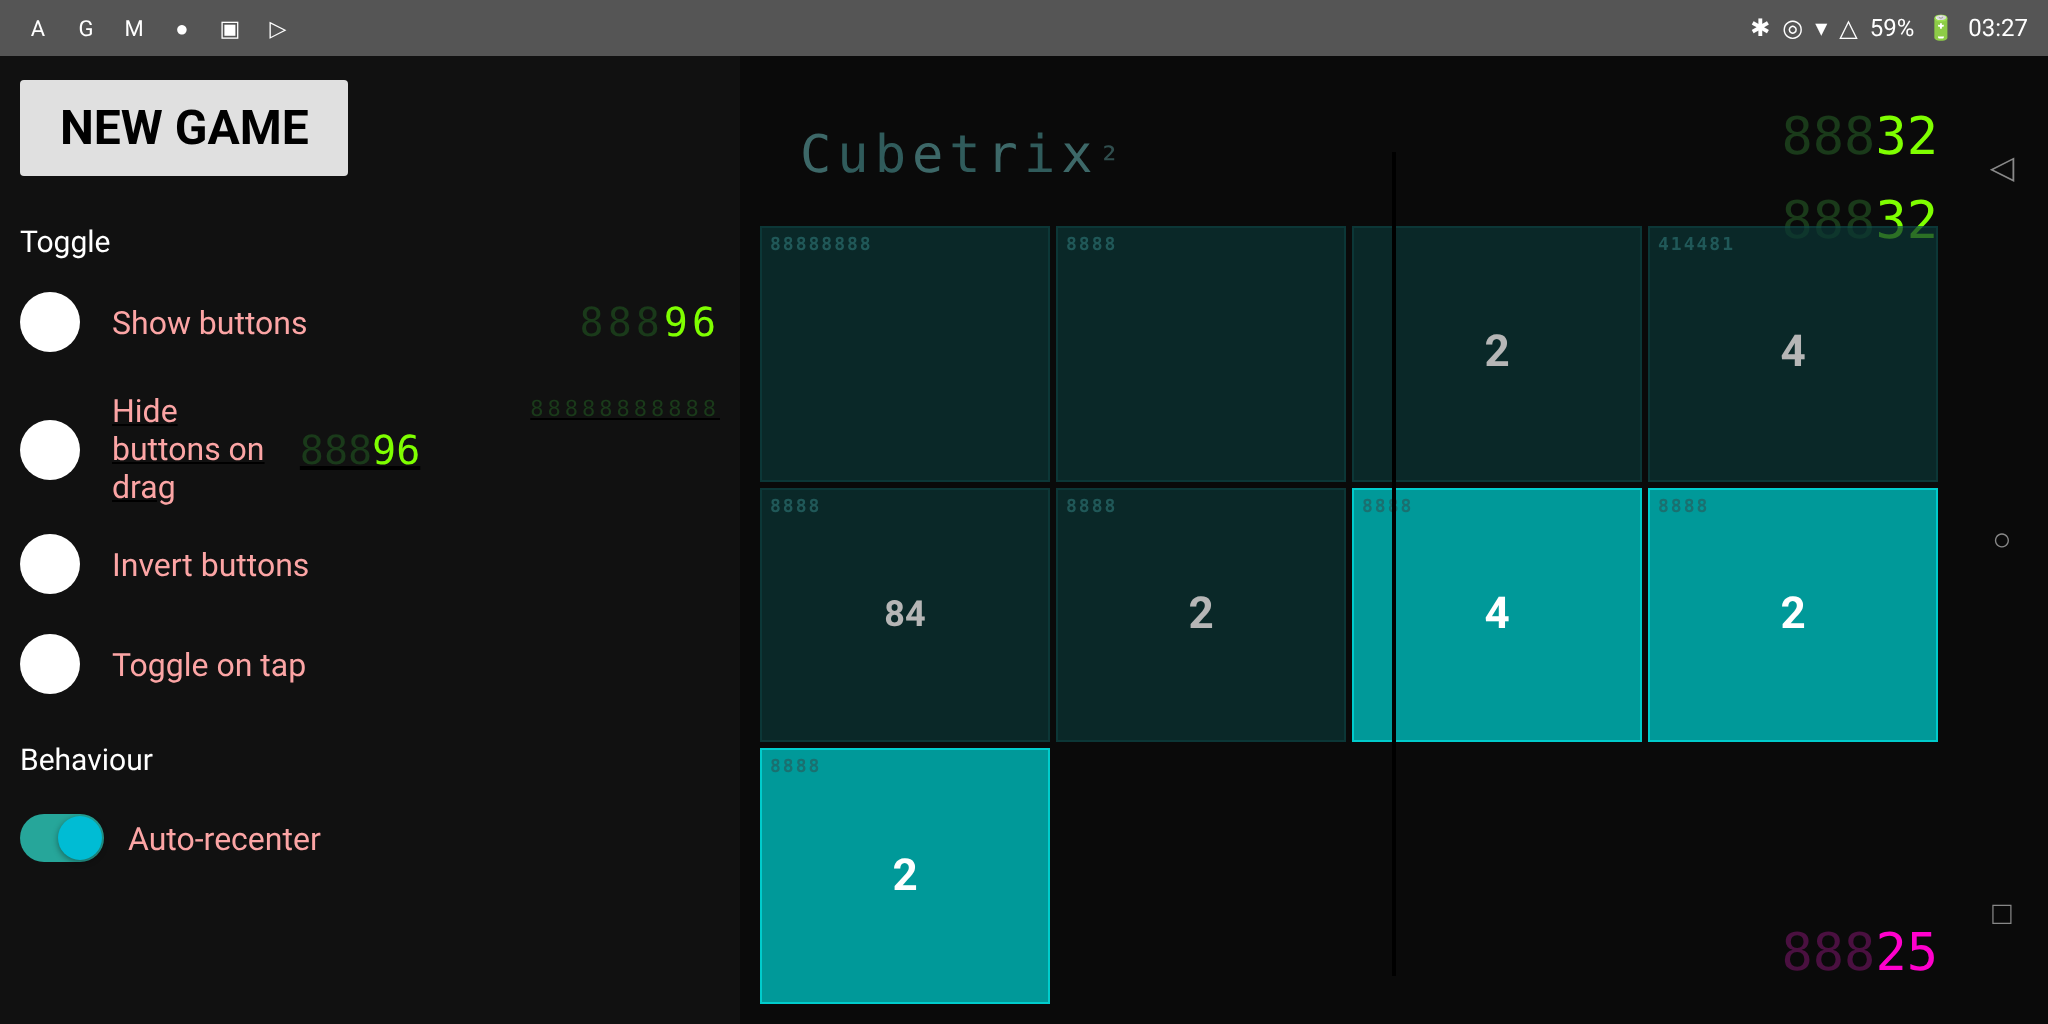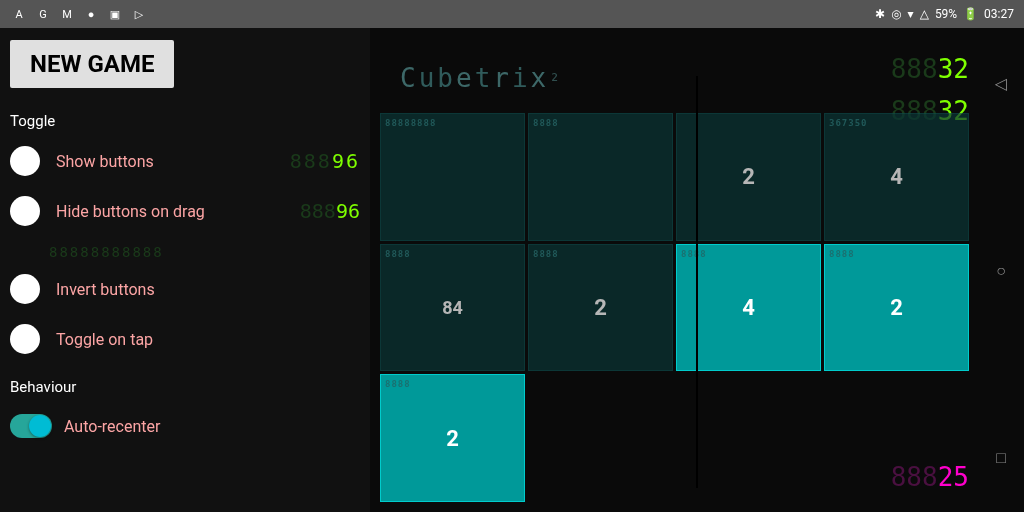--- a/index.html
+++ b/index.html
@@ -288,29 +288,29 @@
     
     <div class="toggle-row">
       <div class="radio-circle"></div>
       <span class="toggle-label">Show buttons</span>
       <span class="score-display">
         <span style="color:#1a3a1a; font-family:monospace; font-size:20px;">888</span><span style="color:#7fff00; font-family:monospace; font-size:20px;">96</span>
       </span>
     </div>
 
     
-    <div class="toggle-row" style="flex-direction: column; align-items: flex-start; padding-bottom: 4px;">
+    <div class="toggle-row" style="flex-direction: row; align-items: flex-start; padding-bottom: 4px; text-decoration: underline;">
       <div style="display:flex; align-items:center; gap:16px; width:100%;">
         <div class="radio-circle"></div>
         <span class="toggle-label">Hide buttons on drag</span>
         <span style="margin-left:auto; font-family:monospace; font-size:20px;">
           <span style="color:#1a3a1a;">888</span><span style="color:#7fff00;">96</span>
         </span>
       </div>
-      <div style="margin-left:39px; font-family:monospace; font-size:14px; color:#1a3a1a; letter-spacing:2px; margin-top:2px;">88888888888</div>
+      <div style="margin-left:39px; font-family:monospace; font-size:11px; color:#1a3a1a; letter-spacing:2px; margin-top:2px;">88888888888</div>
     </div>
 
     
     <div class="toggle-row">
       <div class="radio-circle"></div>
       <span class="toggle-label">Invert buttons</span>
     </div>
 
     
     <div class="toggle-row">
@@ -358,21 +358,21 @@
       </div>
       <div class="cube-cell dim">
         <div class="cell-number-display">8888</div>
       </div>
       <div class="cube-cell dim">
         <span class="cell-score">2</span>
       </div>
 
       <div class="cube-cell dim">
         <span class="cell-score">4</span>
-        <div class="cell-number-display">367350</div>
+        <div class="cell-number-display">414481</div>
       </div>
       <div class="cube-cell dim">
         <span class="cell-score" style="font-size:18px;">84</span>
         <div class="cell-number-display">8888</div>
       </div>
       <div class="cube-cell dim">
         <span class="cell-score">2</span>
         <div class="cell-number-display">8888</div>
       </div>
 

